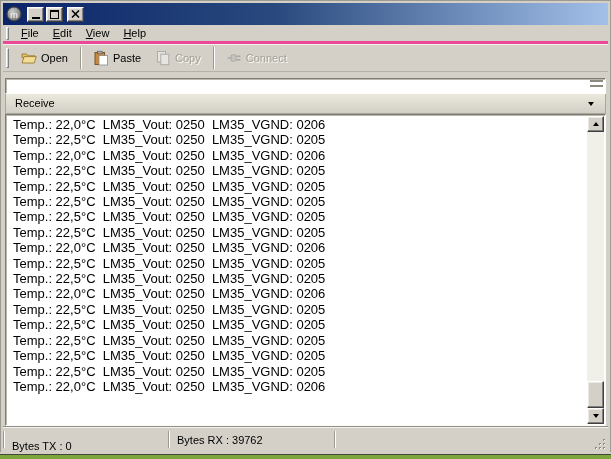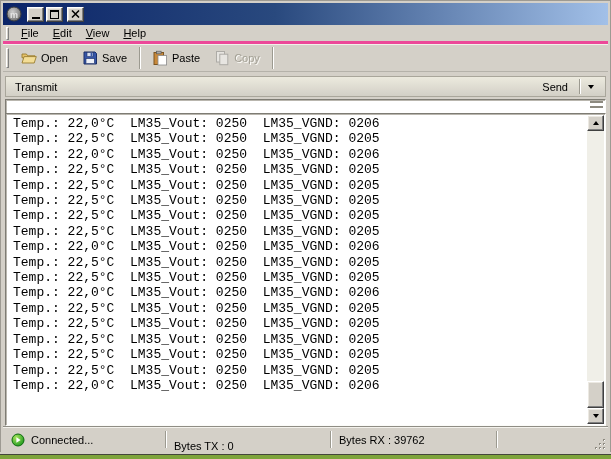--- a/index.html
+++ b/index.html
@@ -115,21 +115,21 @@
 
   
   .rx-area {
     flex: 1 1 auto; margin: 0 2px;
     border: 1px solid; border-color: #7e7c74 #fcfcf9 #fcfcf9 #7e7c74;
     box-shadow: inset 1px 1px 0 #b9b6ae;
     background: #fff; position: relative; overflow: hidden;
   }
   .rx-lines {
     padding: 2px 0 0 7px; margin-right: 27px;
-    font-family: Liberation Mono, monospace;
+    font-family: Liberation Sans, sans-serif;
     font-size: 13px; line-height: 15.4px; color: #000;
   }
   .rx-line { white-space: pre; }
 
   .scrollbar {
     position: absolute; top: 1px; right: 1px; bottom: 1px; width: 17px;
     background: #f0efe8;
   }
   .sb-btn {
     position: absolute; left: 0; right: 0; height: 16px;
@@ -220,29 +220,20 @@
     <span class="gripper"></span>
 
     <button class="tb-btn" data-enabled="true">
       <svg width="16" height="16" viewBox="0 0 16 16">
         <path d="M1 4 h4.4 l1.3 1.8 H14 v2 H1 z" fill="#e6c26a" stroke="#9a7d2f" stroke-width="0.9"></path>
         <path d="M1 13 L3.1 6.6 H15.3 L13.2 13 Z" fill="#f3dd96" stroke="#9a7d2f" stroke-width="0.9"></path>
       </svg>
       <span>Open</span>
     </button>
 
-    <button class="tb-btn" data-enabled="true">
-      <svg width="16" height="16" viewBox="0 0 16 16">
-        <path d="M2 2 h11 l1.5 1.5 V14 H2 Z" fill="#3656a8" stroke="#1c2f66"></path>
-        <rect x="5" y="2.4" width="6" height="4.2" fill="#d7dff0" stroke="#1c2f66" stroke-width="0.6"></rect>
-        <rect x="8.6" y="3" width="1.6" height="3" fill="#3656a8"></rect>
-        <rect x="4" y="8.6" width="8.4" height="5" fill="#eef1f8" stroke="#1c2f66" stroke-width="0.6"></rect>
-      </svg>
-      <span>Save</span>
-    </button>
 
     <span class="tb-sep"></span>
 
 
     <button class="tb-btn" data-enabled="true">
       <svg width="16" height="16" viewBox="0 0 16 16">
         <rect x="2" y="2.5" width="9.5" height="12" fill="#c8893a" stroke="#7c5420"></rect>
         <rect x="4.6" y="1.2" width="4.5" height="2.6" fill="#a9a9a9" stroke="#5d5d5d" stroke-width="0.7"></rect>
         <rect x="6" y="5.6" width="8.6" height="9.4" fill="#fff" stroke="#8a8a8a" stroke-width="0.8"></rect>
       </svg>
@@ -252,40 +243,46 @@
     <button class="tb-btn" data-enabled="false">
       <svg width="16" height="16" viewBox="0 0 16 16">
         <rect x="2.5" y="1.5" width="8" height="10.5" fill="#fff" stroke="#6d7f9a"></rect>
         <rect x="5.8" y="4.2" width="8" height="10.5" fill="#fff" stroke="#6d7f9a"></rect>
       </svg>
       <span>Copy</span>
     </button>
 
     <span class="tb-sep"></span>
 
+    <button class="tb-btn" data-enabled="false">
+      <svg width="16" height="16" viewBox="0 0 16 16">
+        <path d="M1.5 8 h3.5" stroke="#7a7a7a" stroke-width="1.4"></path>
+        <rect x="5" y="4.8" width="5" height="6.4" rx="1.4" fill="#aeb6c2" stroke="#6b7486"></rect>
+        <path d="M10.4 6.3 h4 M10.4 9.7 h4" stroke="#6b7486" stroke-width="1.4"></path>
+      </svg>
+      <span>Connect</span>
+    </button>
 
   </div>
 
   <div class="panel-gap"></div>
 
-  <div class="section-header">
-    <span>Transmit</span>
+  <div class="tx-input-row">
+    <input class="tx-input" type="text" value="" style="">
+    <span class="tx-grip"></span>
+  </div>
+
+  <div class="section-header rx-header">
+    <span>Receive</span>
     <span class="header-right">
-      <button class="send-btn">Send</button>
-      <span class="hdr-sep"></span>
       <span class="dd-arrow-box">
         <span class="dd-arrow"></span>
       </span>
     </span>
   </div>
-  <div class="tx-input-row">
-    <input class="tx-input" type="text" value="" style="">
-    <span class="tx-grip"></span>
-  </div>
-
   <div class="rx-area">
     <div class="rx-lines">
 
         <div class="rx-line">Temp.: 22,0°C  LM35_Vout: 0250  LM35_VGND: 0206</div>
 
         <div class="rx-line">Temp.: 22,5°C  LM35_Vout: 0250  LM35_VGND: 0205</div>
 
         <div class="rx-line">Temp.: 22,0°C  LM35_Vout: 0250  LM35_VGND: 0206</div>
 
         <div class="rx-line">Temp.: 22,5°C  LM35_Vout: 0250  LM35_VGND: 0205</div>
@@ -323,35 +320,20 @@
         <span class="arr-up"></span>
       </div>
       <div class="sb-thumb"></div>
       <div class="sb-btn down">
         <span class="arr-down"></span>
       </div>
     </div>
   </div>
 
   <div class="statusbar">
-    <div class="st-seg st-conn">
-      <span class="st-icon">
-        <svg width="14" height="14" viewBox="0 0 14 14">
-          <defs>
-            <radialGradient id="sg" cx="35%" cy="30%" r="75%">
-              <stop offset="0%" stop-color="#a8e55e"></stop>
-                <stop offset="100%" stop-color="#1f9a1f"></stop>
-            </radialGradient>
-          </defs>
-          <circle cx="7" cy="7" r="6" fill="url(#sg)" stroke="#0d6b0d"></circle>
-          <path d="M5.4 4.2 L9.6 7 L5.4 9.8 Z" fill="#fff"></path>
-        </svg>
-      </span>
-      <span>Connected...</span>
-    </div>
     <span class="st-sep"></span>
     <div class="st-seg st-tx">
       <span>Bytes TX : 0</span>
     </div>
     <span class="st-sep"></span>
     <div class="st-seg st-rx">
       <span>Bytes RX : 39762</span>
     </div>
     <span class="st-sep"></span>
     <div class="st-seg st-empty"></div>

